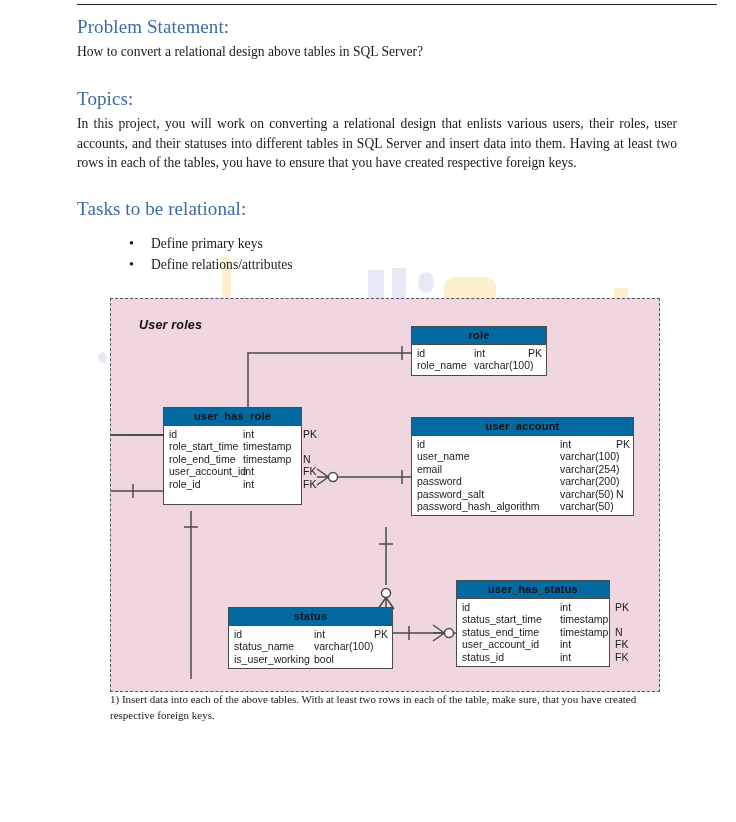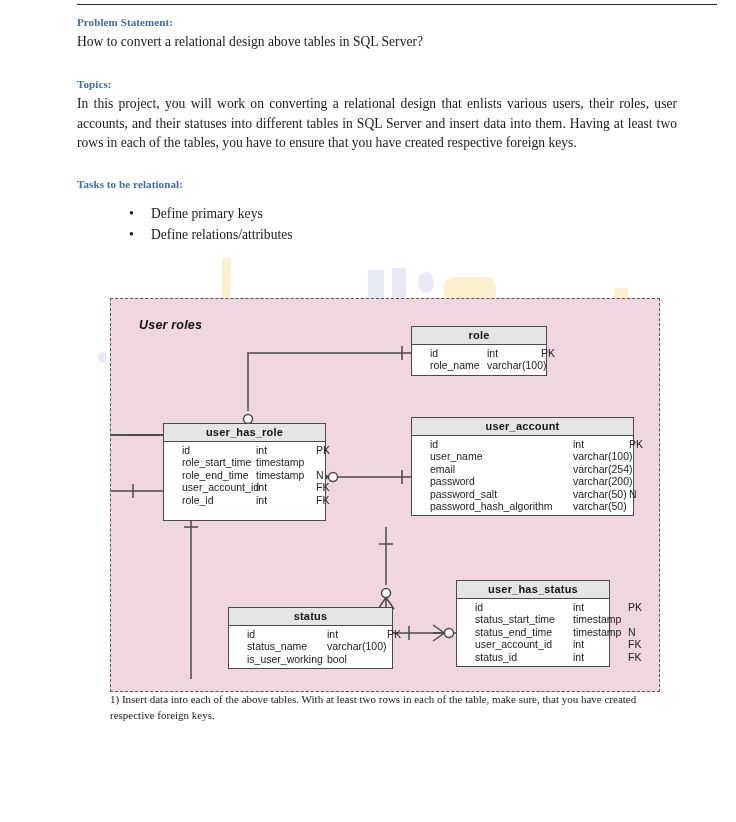--- a/index.html
+++ b/index.html
@@ -22,22 +22,22 @@
   
   .top-rule{
     position:absolute;left:77px;top:4px;width:640px;height:0;
     border-top:1.6px solid #262626;z-index:2;
   }
 
   
   .doc{position:absolute;left:77px;top:0;width:600px;z-index:3;}
   h2.sec{
     font-family:"Liberation Serif", serif;
-    font-weight:bold;color:#3b6ca8;
-    font-size:11px;margin:0;padding:0;letter-spacing:.1px;
+    font-weight:normal;color:#3b6ca8;
+    font-size:19px;margin:0;padding:0;letter-spacing:.1px;
   }
   p.body{
     font-size:13.6px;line-height:1.42;margin:0;padding:0;
     text-align:justify;
   }
   .q-line{font-size:11px;line-height:1.42;margin:0;}
   ul.tasks{margin:0;padding:0 0 0 52px;list-style:none;}
   ul.tasks li{
     font-size:13.6px;line-height:1.52;position:relative;padding-left:22px;
   }
@@ -61,26 +61,26 @@
 
   
   .ent{
     position:absolute;background:#ffffff;
     border:1.4px solid #4a4a4a;
     box-sizing:border-box;
     font-family:"Liberation Sans", sans-serif;
     z-index:5;
   }
   .ent-hdr{
-    background:#e5e5e5;
+    background:#0369a1;
     border-bottom:1.4px solid #4a4a4a;
     text-align:center;font-weight:bold;font-size:11px;
     padding:2px 0 3px 0;color:#141414;letter-spacing:.2px;
   }
-  .ent-body{padding:2px 0 3px 13px;}
+  .ent-body{padding:2px 0 3px 0;}
   .rowline{position:relative;height:12.4px;font-size:10.5px;line-height:12.4px;color:#1b1b1b;}
   .rowline .nm{position:absolute;left:5px;}
   .rowline .ty{position:absolute;}
   .rowline .ky{position:absolute;}
 </style>
 </head>
 <body>
 
 <div class="page">
 
@@ -167,21 +167,21 @@
           <span class="ky" style="left:116px;">PK</span>
         </div>
         <div class="rowline">
           <span class="nm">role_name</span>
           <span class="ty" style="left:62px;">varchar(100)</span>
           <span class="ky" style="left:116px;"></span>
         </div>
       </div>
     </div>
 
-    <div class="ent" style="left:52px;top:124px;width:163px;">
+    <div class="ent" style="left:52px;top:108px;width:139px;">
       <div class="ent-hdr">user_has_role</div>
       <div class="ent-body" style="padding-bottom:14px;">
         <div class="rowline">
           <span class="nm">id</span>
           <span class="ty" style="left:79px;">int</span>
           <span class="ky" style="left:139px;">PK</span>
         </div>
         <div class="rowline">
           <span class="nm">role_start_time</span>
           <span class="ty" style="left:79px;">timestamp</span>

